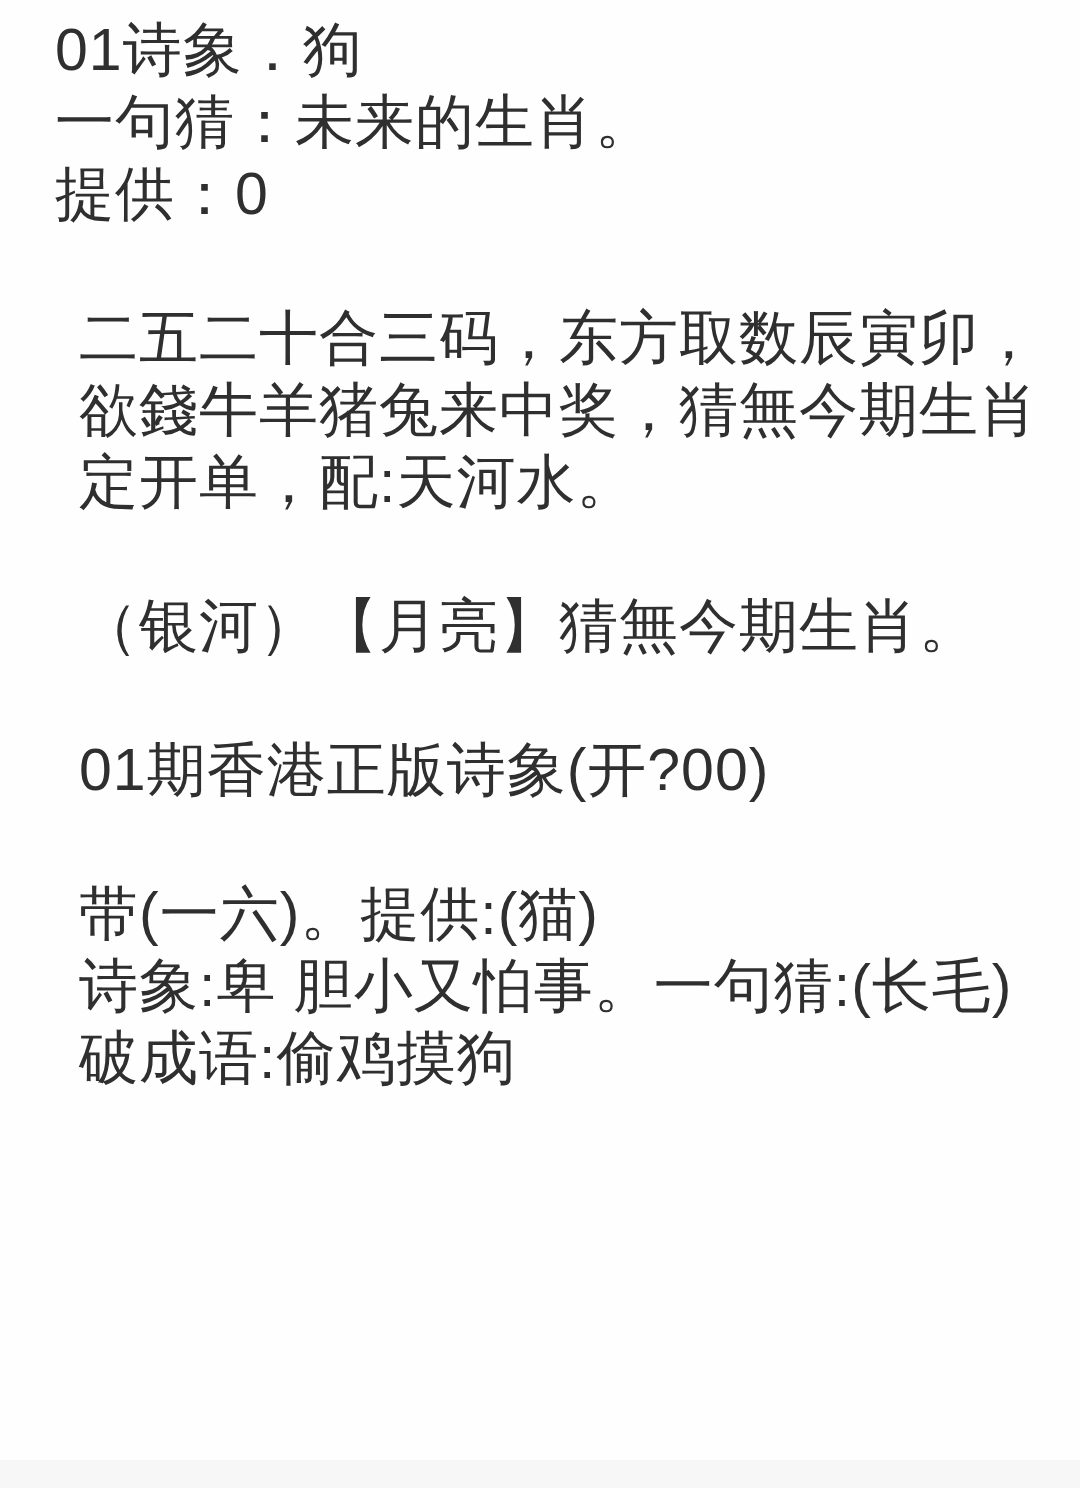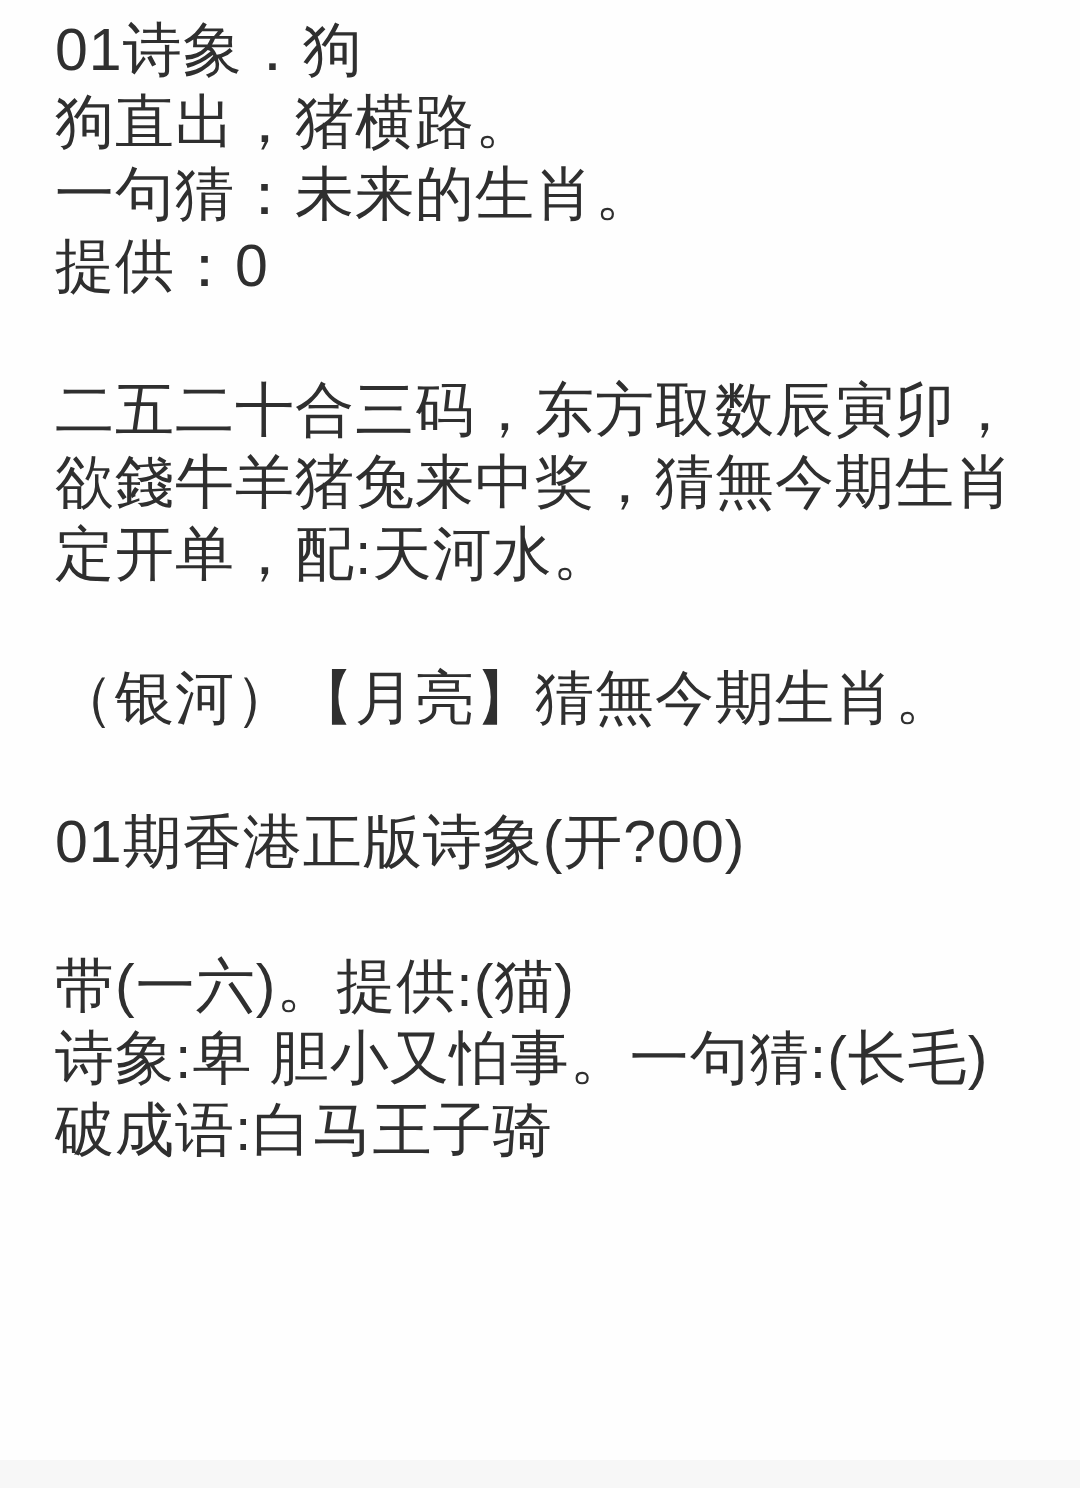--- a/index.html
+++ b/index.html
@@ -19,20 +19,21 @@
     width: 1080px;
     height: 1488px;
     padding: 14px 30px 9px 55px;
     color: #2f2f2f;
   }
   .para {
     margin: 0;
   }
   .para + .para {
     margin-top: 72px; 
+    margin-left: 24px;
   }
   .line {
     font-size: 59px;
     line-height: 72px;
     letter-spacing: 1px;
     white-space: nowrap;
     color: #2f2f2f;
   }
   .footer-strip {
     position: absolute;
@@ -43,21 +44,20 @@
     background: #f7f7f7;
   }
 </style>
 </head>
 <body>
 
 <div class="page">
 
   <div class="para">
     <div class="line">01诗象．狗</div>
-    <div class="line">狗直出，猪横路。</div>
     <div class="line">一句猜：未来的生肖。</div>
     <div class="line">提供：0</div>
   </div>
 
   <div class="para">
     <div class="line">二五二十合三码，东方取数辰寅卯，</div>
     <div class="line">欲錢牛羊猪兔来中奖，猜無今期生肖</div>
     <div class="line">定开单，配:天河水。</div>
   </div>
 
@@ -66,18 +66,18 @@
     <div class="line">（银河）【月亮】猜無今期生肖。</div>
   </div>
 
   <div class="para">
     <div class="line">01期香港正版诗象(开?00)</div>
   </div>
 
   <div class="para">
     <div class="line">带(一六)。提供:(猫)</div>
     <div class="line">诗象:卑 胆小又怕事。一句猜:(长毛)</div>
-    <div class="line">破成语:白马王子骑</div>
+    <div class="line">破成语:偷鸡摸狗</div>
   </div>
 
 </div>
 
 <div class="footer-strip"></div>
 
 </body></html>

